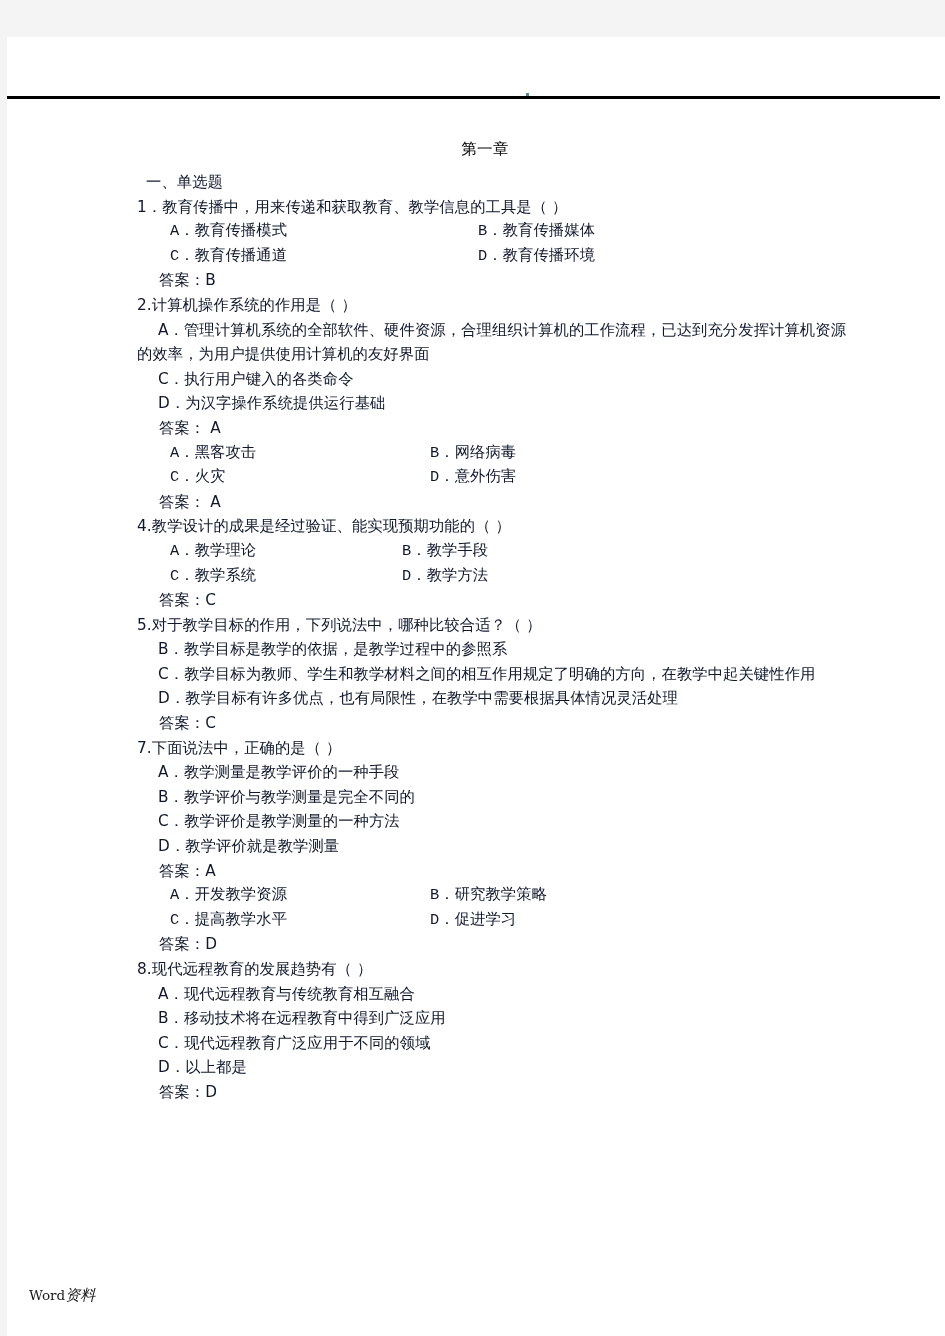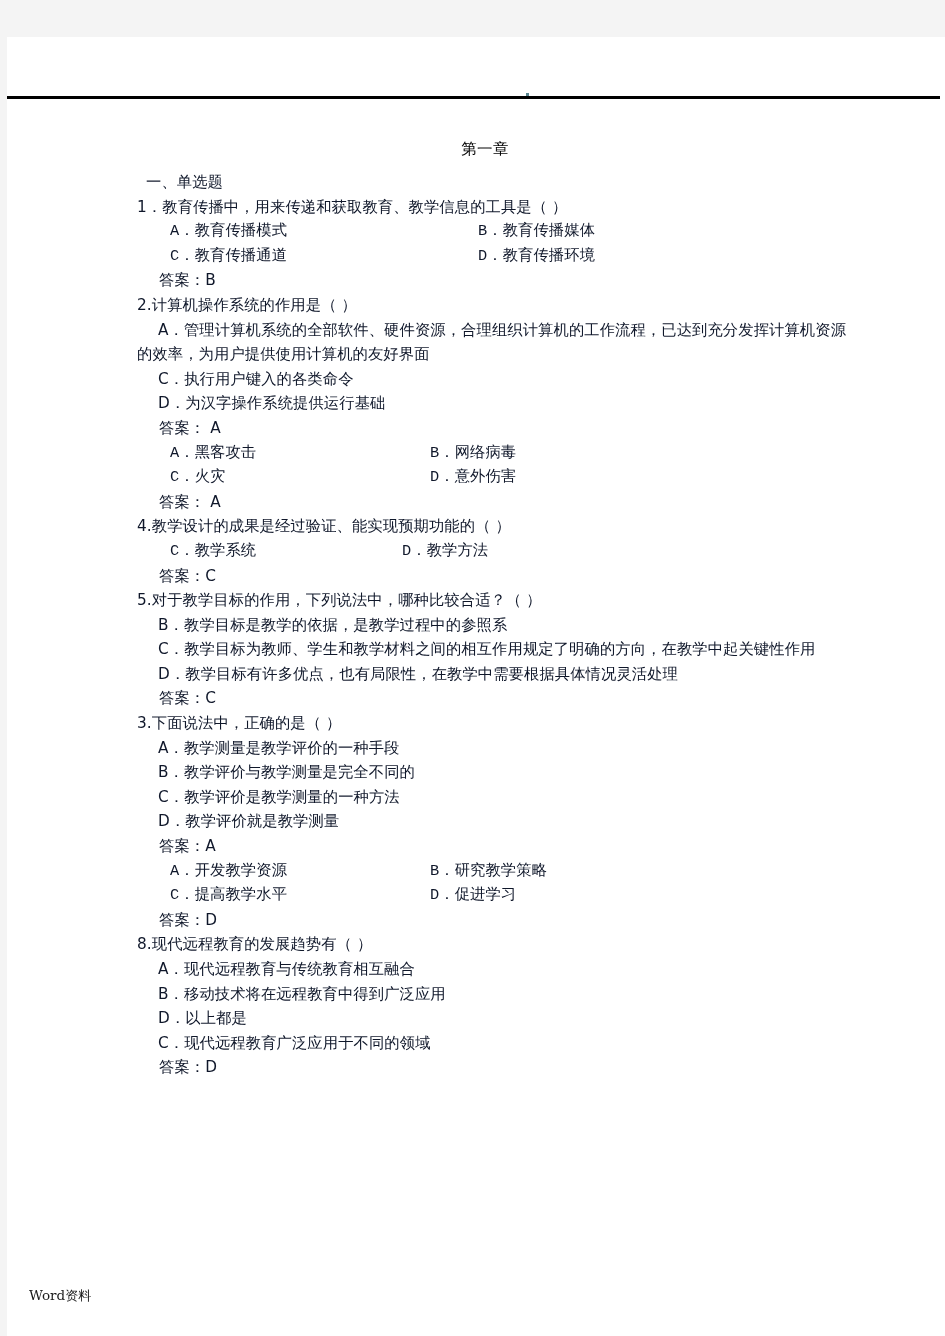--- a/index.html
+++ b/index.html
@@ -102,21 +102,22 @@
     position: absolute;
     left: 22px;
     top: 1249px;
     font-family: "DejaVu Serif", serif;
     font-size: 13.5px;
     line-height: 18px;
     color: #1a1a1a;
   }
   .footer .cn {
     font-family: "DejaVu Sans", sans-serif;
-    font-size: 13px;
+    font-size: 15px;
+    font-style: italic;
   }
 </style>
 </head>
 <body>
 
 <div class="page">
 
   <div class="header-mark"></div>
   <div class="header-rule"></div>
 
@@ -142,51 +143,52 @@
             <div class="line opt-single">D．为汉字操作系统提供运行基础</div>
             <div class="line ans-line">答案： A</div>
           </div>
           <div>
             <div class="opt-row"><span>A．黑客攻击</span><span class="col-b" style="left: 260px;">B．网络病毒</span></div>
             <div class="opt-row"><span>C．火灾</span><span class="col-b" style="left: 260px;">D．意外伤害</span></div>
             <div class="line ans-line">答案： A</div>
           </div>
           <div>
             <div class="line q-line">4.教学设计的成果是经过验证、能实现预期功能的（      ）</div>
+            <div class="opt-row"><span>A．教学理论</span><span class="col-b" style="left: 232px;">B．教学手段</span></div>
             <div class="opt-row"><span>C．教学系统</span><span class="col-b" style="left: 232px;">D．教学方法</span></div>
             <div class="line ans-line">答案：C</div>
           </div>
           <div>
             <div class="line q-line">5.对于教学目标的作用，下列说法中，哪种比较合适？（      ）</div>
             <div class="line opt-single">B．教学目标是教学的依据，是教学过程中的参照系</div>
             <div class="opt-wrap">
               <span class="cont" style="text-indent: 21px;">C．教学目标为教师、学生和教学材料之间的相互作用规定了明确的方向，在教学中起关键性作用</span>
             </div>
             <div class="line opt-single">D．教学目标有许多优点，也有局限性，在教学中需要根据具体情况灵活处理</div>
             <div class="line ans-line">答案：C</div>
           </div>
           <div>
-            <div class="line q-line">3.下面说法中，正确的是（      ）</div>
+            <div class="line q-line">7.下面说法中，正确的是（      ）</div>
             <div class="line opt-single">A．教学测量是教学评价的一种手段</div>
             <div class="line opt-single">B．教学评价与教学测量是完全不同的</div>
             <div class="line opt-single">C．教学评价是教学测量的一种方法</div>
             <div class="line opt-single">D．教学评价就是教学测量</div>
             <div class="line ans-line">答案：A</div>
           </div>
           <div>
             <div class="opt-row"><span>A．开发教学资源</span><span class="col-b" style="left: 260px;">B．研究教学策略</span></div>
             <div class="opt-row"><span>C．提高教学水平</span><span class="col-b" style="left: 260px;">D．促进学习</span></div>
             <div class="line ans-line">答案：D</div>
           </div>
           <div>
             <div class="line q-line">8.现代远程教育的发展趋势有（      ）</div>
             <div class="line opt-single">A．现代远程教育与传统教育相互融合</div>
             <div class="line opt-single">B．移动技术将在远程教育中得到广泛应用</div>
+            <div class="line opt-single">C．现代远程教育广泛应用于不同的领域</div>
             <div class="line opt-single">D．以上都是</div>
-            <div class="line opt-single">C．现代远程教育广泛应用于不同的领域</div>
             <div class="line ans-line">答案：D</div>
           </div>
         </div>
     </div>
 
   </div>
 
   <div class="footer">
     <span>Word</span><span class="cn">资料</span>
   </div>

